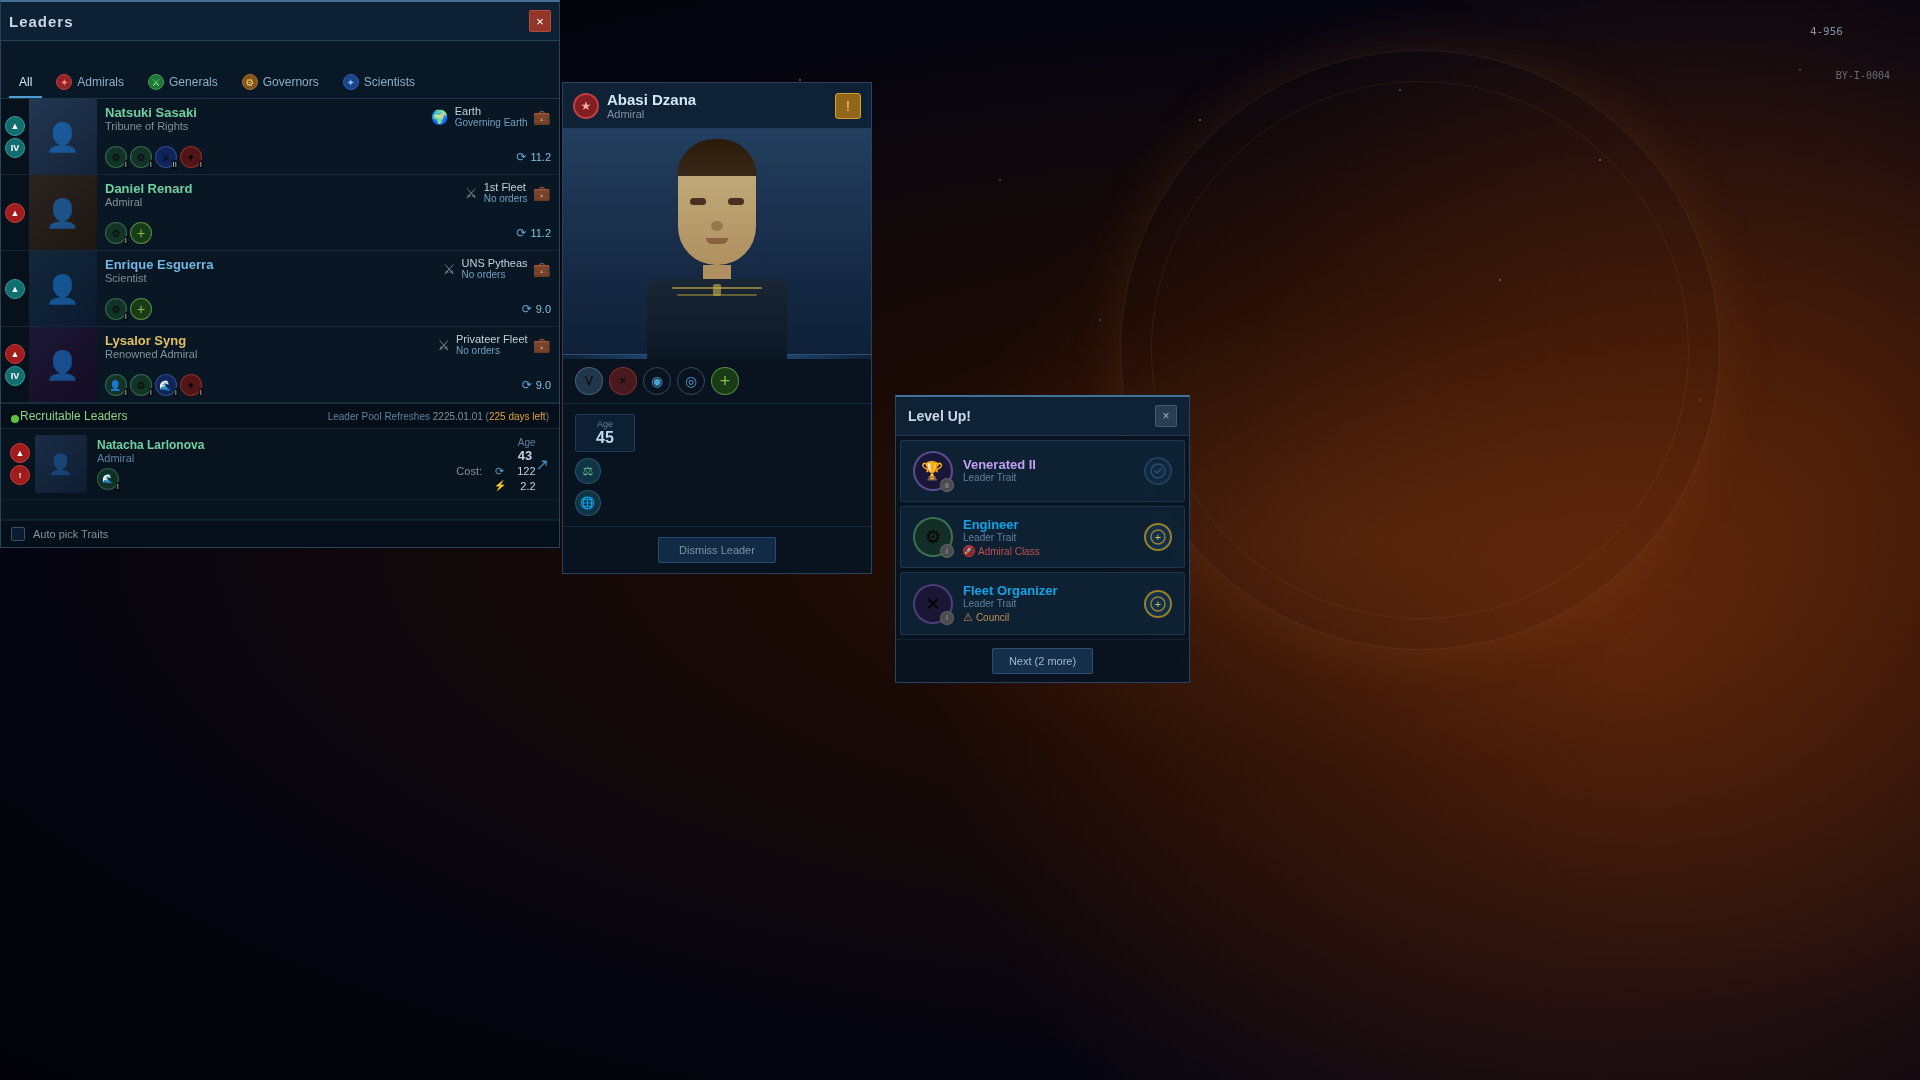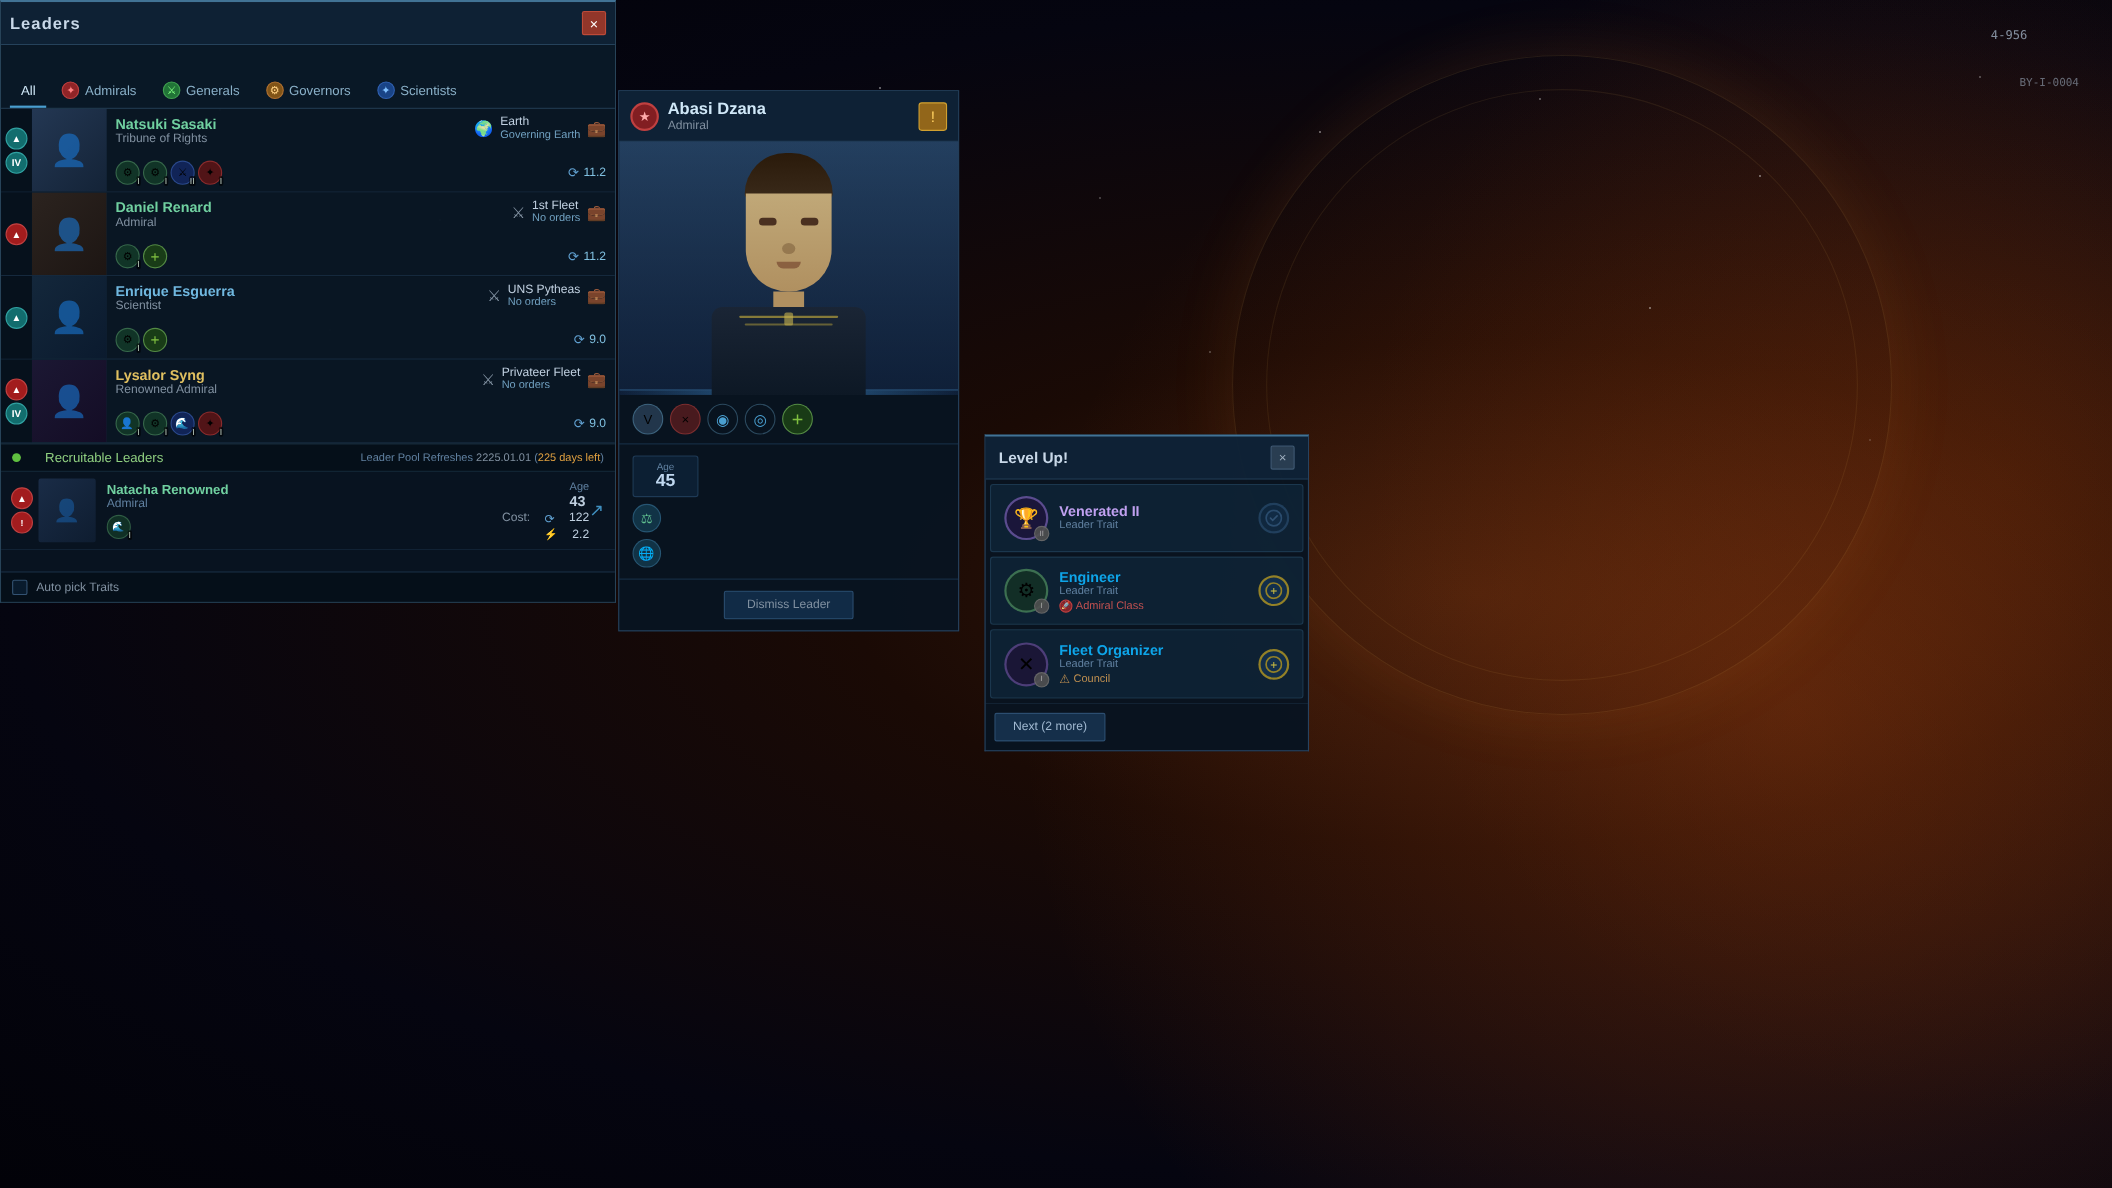--- a/index.html
+++ b/index.html
@@ -327,22 +327,22 @@
       align-items: center;
       justify-content: space-between;
       padding: 5px 10px;
       background: rgba(5,15,25,0.8);
       border-top: 1px solid rgba(60,100,130,0.4);
       border-bottom: 1px solid rgba(60,100,130,0.3);
     }
 
     .section-title {
       display: flex;
-      align-items: center;
-      gap: 22px;
+      align-items: flex-end;
+      gap: 1px;
       color: #90d080;
       font-size: 12px;
     }
 
     .section-title-dot {
       width: 8px;
       height: 8px;
       border-radius: 50%;
       background: #60c040;
     }
@@ -747,21 +747,21 @@
 
     .levelup-select-btn.disabled {
       background: rgba(20,50,80,0.4);
       border-color: rgba(60,100,140,0.4);
       color: rgba(80,120,160,0.6);
     }
 
     .levelup-next {
       padding: 8px;
       display: flex;
-      justify-content: flex-start;
+      justify-content: center;
       border-top: 1px solid rgba(40,70,100,0.3);
     }
 
     .next-btn {
       padding: 6px 16px;
       background: rgba(25,55,85,0.8);
       border: 1px solid rgba(60,100,140,0.6);
       color: #a0b8d0;
       font-size: 11px;
       cursor: pointer;
@@ -989,21 +989,21 @@
     </div>
   </div>
 
   <div class="recruit-item">
     <div class="recruit-level">
       <div class="level-badge red">▲</div>
       <div class="level-badge red" style="font-size:8px;">!</div>
     </div>
     <div class="recruit-avatar">👤</div>
     <div class="recruit-info">
-      <div class="recruit-name">Natacha Renowned</div>
+      <div class="recruit-name">Natacha Larlonova</div>
       <div class="recruit-role">Admiral</div>
       <div class="recruit-trait-icon">🌊<span class="trait-level">I</span></div>
     </div>
     <div class="recruit-stats">
       <div class="recruit-age">
         <span>Age</span>
         <br>
         <span style="color:#c0d0e0;font-size:13px;font-weight:bold;">43</span>
       </div>
       <div class="recruit-cost">

